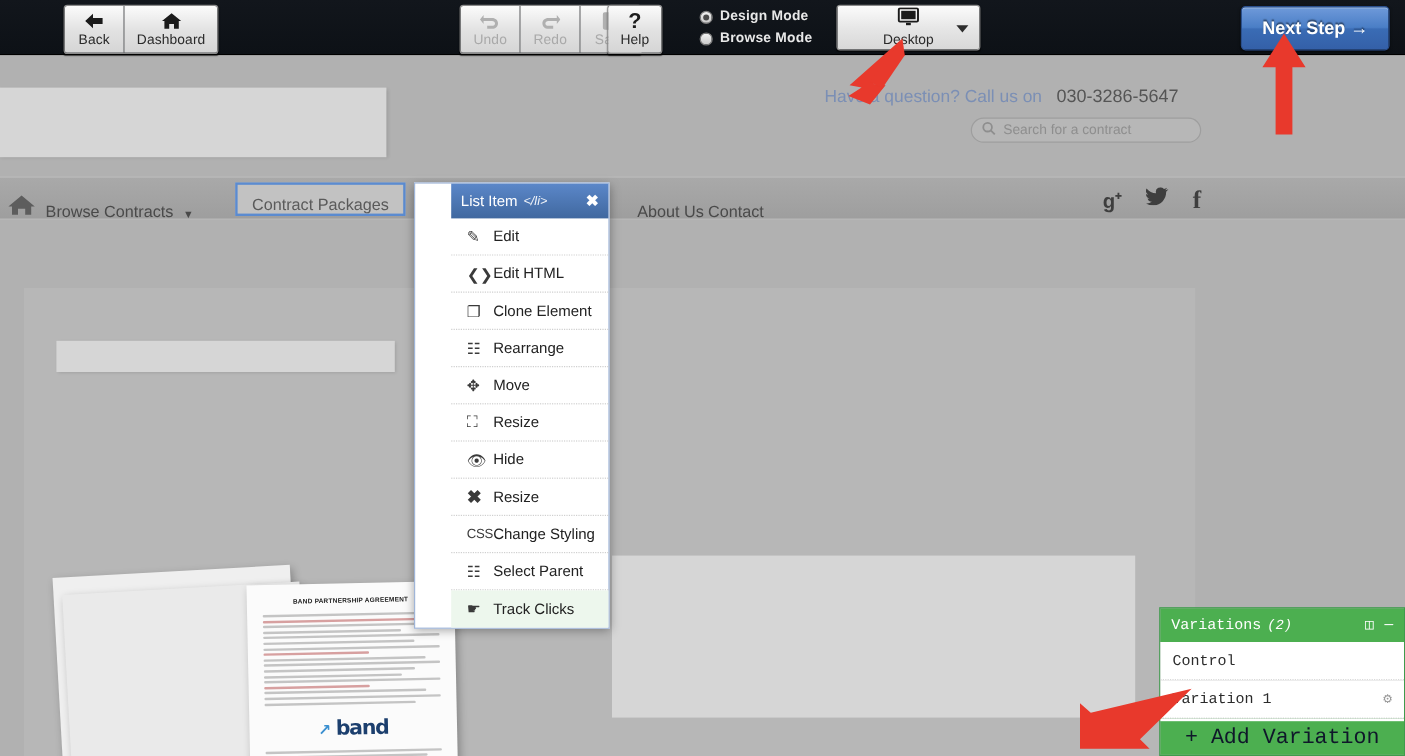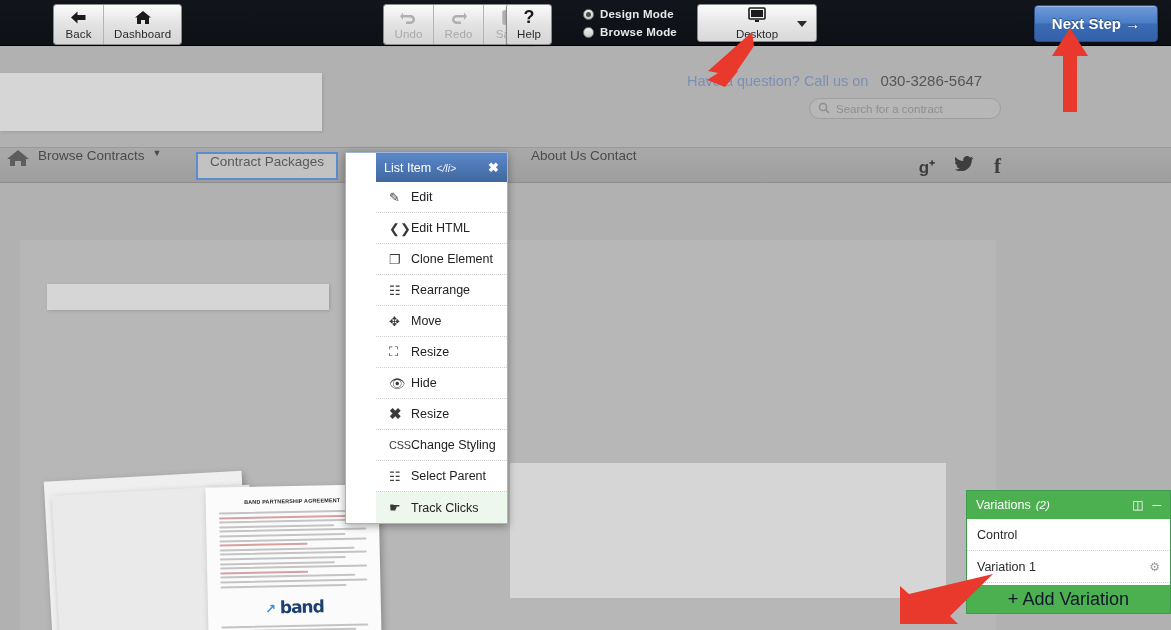--- a/index.html
+++ b/index.html
@@ -80,21 +80,21 @@
   #phone-line { position: absolute; left: 687px; top: 26px; font-size: 14.5px; color: #7b8fb5; }
   #phone-line .num { color: #555; margin-left: 8px; font-size: 15px; }
   #search-box { position: absolute; left: 809px; top: 52px; width: 192px; height: 21px;
     border: 1px solid #9e9e9e; border-radius: 11px; background: #b7b7b7;
     display: flex; align-items: center; padding: 0 8px; }
   #search-box .ph { font-size: 11.5px; color: #8e8e8e; margin-left: 6px; }
 
   #navbar { position: absolute; top: 101px; left: 0; width: 1171px; height: 36px;
     background: linear-gradient(to bottom,#a9a9a9,#9e9e9e); border-top: 1px solid #9a9a9a;
     border-bottom: 1px solid #8d8d8d; }
-  .nav-item { position: absolute; top: 0; height: 36px; display: flex; align-items: flex-start;
+  .nav-item { position: absolute; top: 0; height: 36px; display: flex; align-items: flex-end;
     font-size: 13.5px; color: #4a4a4a; cursor: pointer; }
   #nav-home { left: 6px; }
   #nav-browse { left: 38px; }
   #nav-browse .dd { margin-left: 8px; font-size: 9px; color: #4a4a4a; }
   #nav-packages { left: 196px; top: 4px; height: 28px; padding: 0 12px;
     background: #c2c2c2; border: 2px solid #5b8bd0; color: #5a5a5a; }
   #nav-pricing { left: 480px; }
   #nav-about { left: 531px; }
   #nav-contact { left: 590px; }
   #socials { position: absolute; right: 170px; top: 0; height: 36px;
@@ -139,22 +139,22 @@
   .ctx-item { height: 31px; display: flex; align-items: center; padding-left: 13px;
     font-size: 12.5px; color: #222; cursor: pointer;
     border-bottom: 1px dotted #cfcfcf; }
   .ctx-item:last-child { border-bottom: none; }
   .ctx-item.hovered { background: #edf7ed; }
   .ctx-item .ic { width: 22px; font-size: 13px; color: #3a3a3a; display: flex;
     align-items: center; flex: 0 0 auto; }
   .ctx-item .ic.css { font-size: 11px; font-weight: normal; letter-spacing: -.3px; }
 
   
-  #variations { position: absolute; right: 0; bottom: 16px; width: 205px; z-index: 55;
-    border: 1px solid #3f9b4d; }
+  #variations { position: absolute; right: 0; bottom: 0; width: 205px; z-index: 55;
+    border: 1px solid #3f9b4d; font-family: Liberation Mono, monospace; }
   #var-head { height: 28px; background: #4caf50; display: flex; align-items: center;
     padding: 0 9px; color: #fff; font-size: 12.5px; }
   #var-head .cnt { font-style: italic; margin-left: 5px; font-size: 11.5px; }
   #var-head .acts { margin-left: auto; display: flex; gap: 9px; align-items: center; }
   #var-head .acts span { cursor: pointer; font-size: 12px; line-height: 12px; }
   .var-row { height: 32px; background: #fff; display: flex; align-items: center;
     padding: 0 10px; font-size: 12.5px; color: #2b2b2b; border-bottom: 1px dotted #d0d0d0;
     cursor: pointer; }
   .var-row .gear { margin-left: auto; color: #9a9a9a; font-size: 12px; }
   #add-variation { height: 30px; background: #4caf50; color: #0f172a; font-size: 18px;

